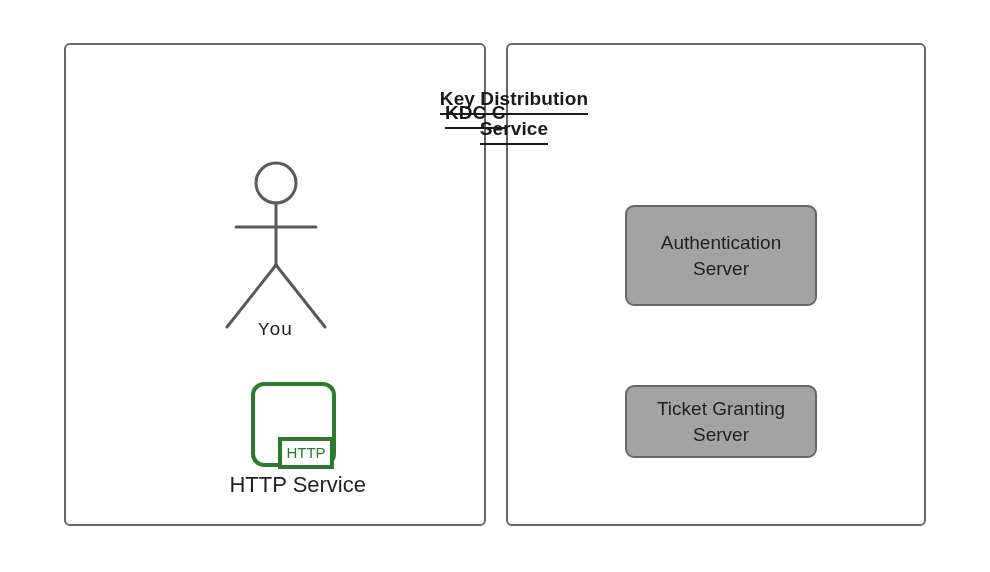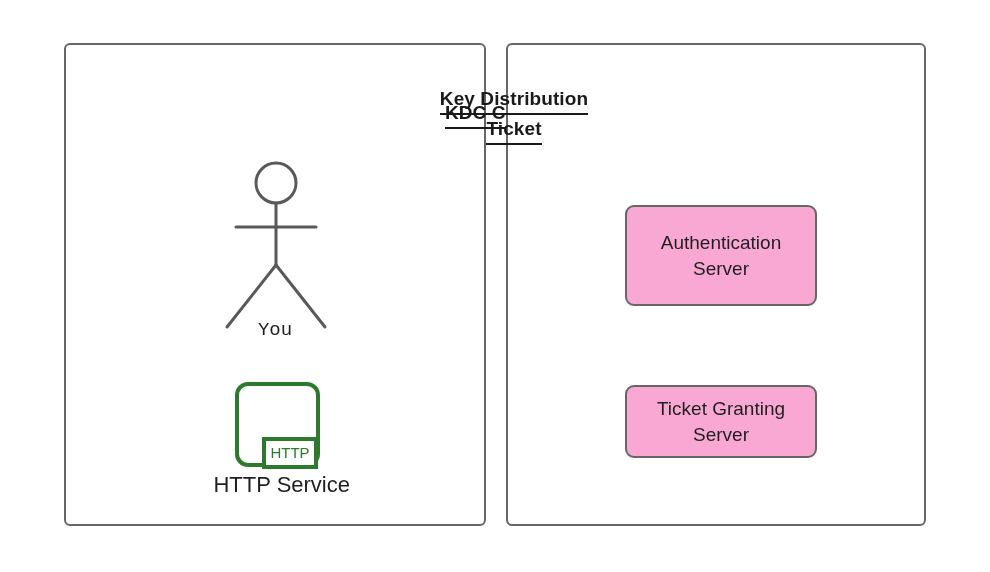--- a/index.html
+++ b/index.html
@@ -63,21 +63,21 @@
     border-bottom: 2px solid #1a1a1a;
     padding-bottom: 1px;
   }
   #title-client { top: 99px; }
   #title-kdc    { top: 85px; padding-left: 38px; }
 
   
   .server-box {
     position: absolute;
     box-sizing: border-box;
-    background: #f9a8d4;
+    background: #a3a3a3;
     border: 2px solid #666666;
     border-radius: 9px;
     display: flex;
     align-items: center;
     justify-content: center;
     text-align: center;
     color: #1f1f1f;
     font-size: 19px;
     line-height: 26px;
   }
@@ -116,21 +116,21 @@
     top: 163px;
     text-align: center;
     font-size: 19px;
     color: #1f1f1f;
     line-height: 24px;
   }
 
   
   #http-group {
     position: absolute;
-    left: 200px;
+    left: 216px;
     top: 378px;
     width: 150px;
     height: 122px;
   }
   #http-svg {
     position: absolute;
     left: 0;
     top: 0;
   }
   #http-label {
@@ -185,21 +185,21 @@
       <rect x="64" y="61" width="52" height="28" fill="#ffffff" stroke="#2d7a2d" stroke-width="4"></rect>
       <text class="http-badge-text" x="90" y="80" text-anchor="middle" fill="#2d7a2d">HTTP</text>
     </svg>
     <div id="http-label">HTTP Service</div>
   </div>
 
   <div class="panel" id="panel-kdc"></div>
 
   <div class="panel-title" id="title-kdc">
     <div><span class="tline">Key Distribution</span></div>
-    <div><span class="tline">Ticket</span></div>
+    <div><span class="tline">Service</span></div>
   </div>
 
   <div class="server-box" id="box-auth">
     <div>
       <span class="label-inner">Authentication</span>
       <span class="label-inner">Server</span>
     </div>
   </div>
 
   <div class="server-box" id="box-tgs">

